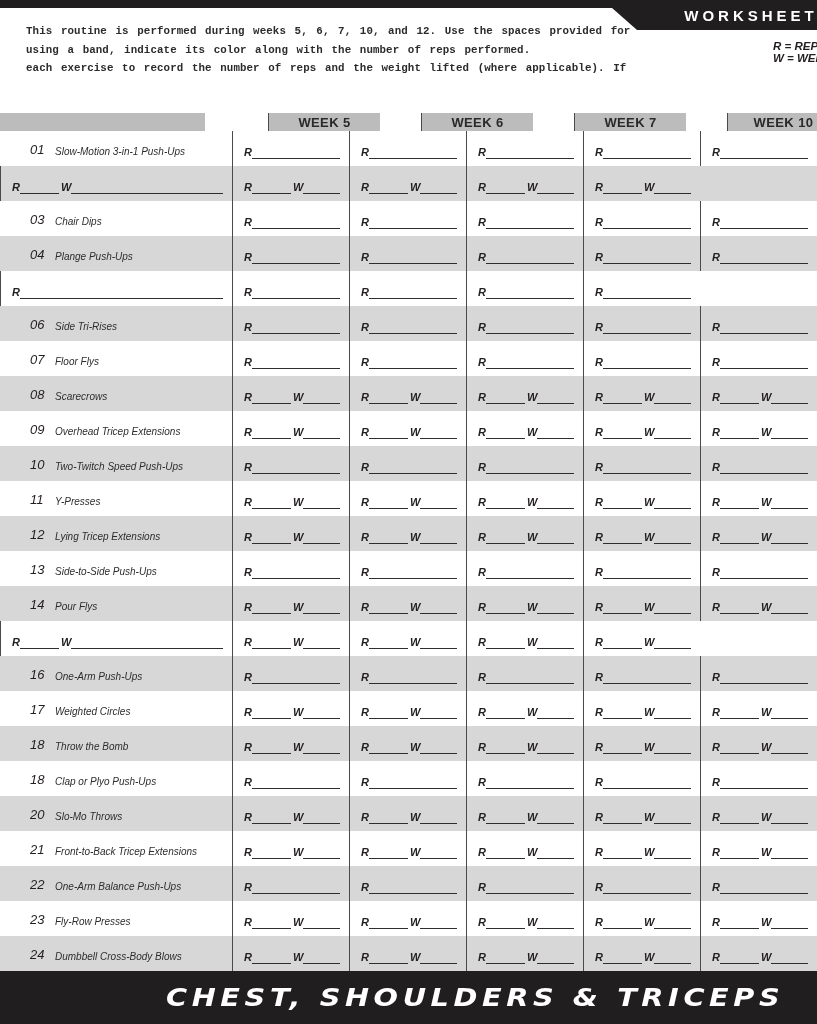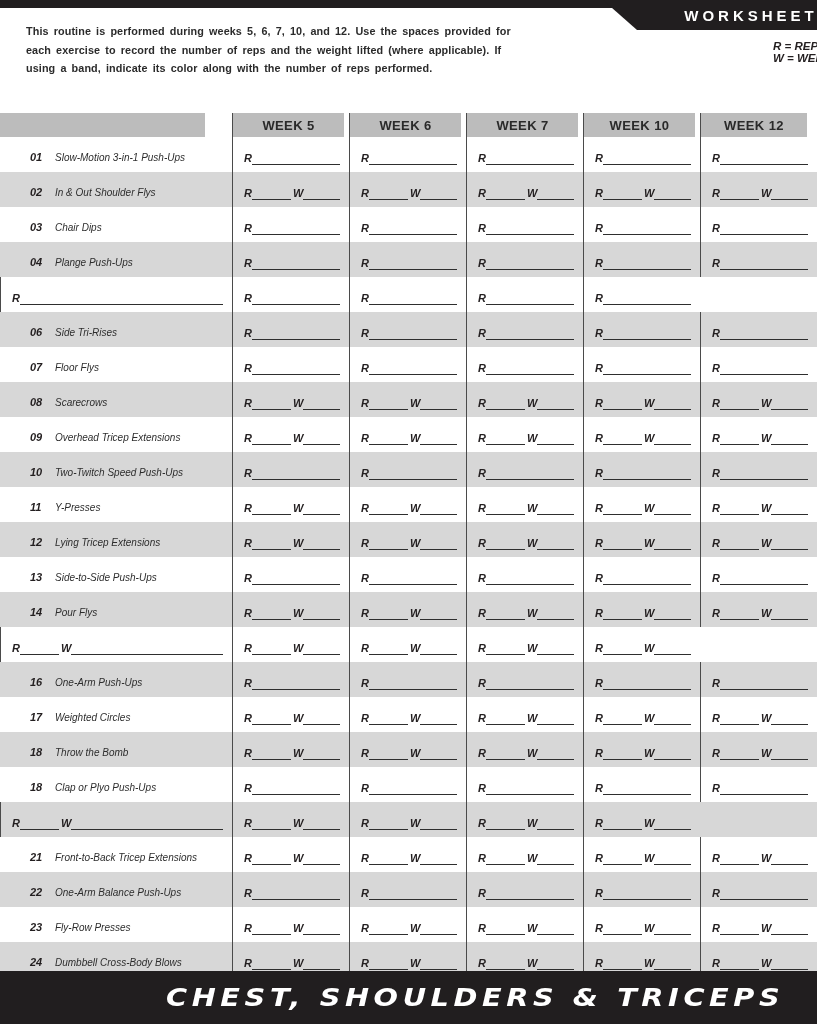--- a/index.html
+++ b/index.html
@@ -21,48 +21,48 @@
     display:flex; align-items:center; justify-content:center; padding-left:42px;
   }
   .worksheet-box .ws-label {
     color:#ffffff; font-weight:bold; font-size:15px; letter-spacing:4px; white-space:nowrap;
   }
 
   
   .intro {
     position:absolute; top:22px; left:26px; width:292px;
     text-align:center; font-size:10.8px; font-weight:bold; line-height:18.5px;
-    color:#2b2b2b; word-spacing:2px; letter-spacing:0.1px;
+    color:#2b2b2b; word-spacing:2px; letter-spacing:0.1px;font-family:Liberation Mono, monospace;
   }
   .intro div { white-space:nowrap; }
 
   
   .legend {
     position:absolute; top:40px; right:22px; display:flex; 
     font-size:11.5px; font-weight:bold; font-style:italic; color:var(--ink); white-space:nowrap;flex-direction:column;
   }
 
   
   .sheet-table { position:absolute; top:113px; left:0; width:817px; }
   .thead, .trow { display:grid; grid-template-columns:232px 117px 117px 117px 117px 117px; }
-  .thead { height:24px; }
+  .thead { height:18px;gap:36px; }
   .thead .label-head { position:relative; }
   .thead .label-head .band { position:absolute; left:0; top:0; bottom:0; width:205px; background:var(--header-band); }
   .thead .week-cell { position:relative; border-left:1.6px solid var(--divider); }
   .thead .week-cell .band {
     position:absolute; left:0; top:0; bottom:0; right:5px; background:var(--header-band);
     display:flex; align-items:center; justify-content:center;
   }
   .thead .week-cell:last-child .band { right:10px;text-align:right; }
   .week-title { font-weight:bold; font-size:13px; letter-spacing:0.4px; color:#2a2a2a; }
 
   .trow { height:35px; background:#ffffff; }
   .trow.banded { background:var(--row-band); }
   .ex-cell { display:flex; align-items:flex-end; padding:0 4px 9px 30px; overflow:hidden; }
-  .ex-num { font-weight:bold; font-style:italic; font-size:11px; color:var(--ink); width:25px; flex:none; }
+  .ex-num { font-weight:normal; font-style:italic; font-size:13px; color:var(--ink); width:25px; flex:none; }
   .ex-name { font-style:italic; font-size:10px; color:#2d2d2d; white-space:nowrap; }
   .wk-cell {
     border-left:1.6px solid var(--divider);
     display:flex; align-items:flex-end; padding:0 9px 9px 11px; overflow:hidden;
   }
   .rw-label { font-weight:bold; font-style:italic; font-size:11px; color:var(--ink); line-height:10px; flex:none; }
   .rw-label.w { margin-left:2px; }
   .fill-line { border-bottom:1.5px solid #2e2e2e; height:3px; margin-bottom:-2px; }
   .fill-line.full { flex:1; }
   .fill-line.r-line { width:39px; flex:none; }
@@ -86,22 +86,22 @@
 <div class="page" style="--bar-black: #211e1f; --header-band: #bcbcbc; --row-band: #d7d7d7; --divider: #4a4a4a; --ink: #231f20;">
 
   <div class="topbar"></div>
 
   <div class="worksheet-box">
     <span class="ws-label">WORKSHEET</span>
   </div>
 
   <div class="intro">
     <div>This routine is performed during weeks 5, 6, 7, 10, and 12. Use the spaces provided for</div>
+    <div>using a band, indicate its color along with the number of reps performed.</div>
     <div>each exercise to record the number of reps and the weight lifted (where applicable). If</div>
-    <div>using a band, indicate its color along with the number of reps performed.</div>
   </div>
 
   <div class="legend">
     <span>R = REPS</span>
     <span>W = WEIGHT</span>
   </div>
 
   <div class="sheet-table">
     <div class="thead" id="thead">
       <div class="label-head">
@@ -156,24 +156,20 @@
           <div class="wk-cell">
             <span class="rw-label">R</span>
             <span class="fill-line full"></span>
           </div>
           <div class="wk-cell">
             <span class="rw-label">R</span>
             <span class="fill-line full"></span>
           </div>
         </div>
         <div class="trow banded">
-          <div class="ex-cell">
-            <span class="ex-num">02</span>
-            <span class="ex-name">In &amp; Out Shoulder Flys</span>
-          </div>
           <div class="wk-cell">
             <span class="rw-label">R</span>
             <span class="fill-line r-line"></span>
             <span class="rw-label w">W</span>
             <span class="fill-line w-line"></span>
           </div>
           <div class="wk-cell">
             <span class="rw-label">R</span>
             <span class="fill-line r-line"></span>
             <span class="rw-label w">W</span>
@@ -706,20 +702,24 @@
           <div class="wk-cell">
             <span class="rw-label">R</span>
             <span class="fill-line full"></span>
           </div>
           <div class="wk-cell">
             <span class="rw-label">R</span>
             <span class="fill-line full"></span>
           </div>
         </div>
         <div class="trow banded">
+          <div class="ex-cell">
+            <span class="ex-num">20</span>
+            <span class="ex-name">Slo-Mo Throws</span>
+          </div>
           <div class="wk-cell">
             <span class="rw-label">R</span>
             <span class="fill-line r-line"></span>
             <span class="rw-label w">W</span>
             <span class="fill-line w-line"></span>
           </div>
           <div class="wk-cell">
             <span class="rw-label">R</span>
             <span class="fill-line r-line"></span>
             <span class="rw-label w">W</span>

